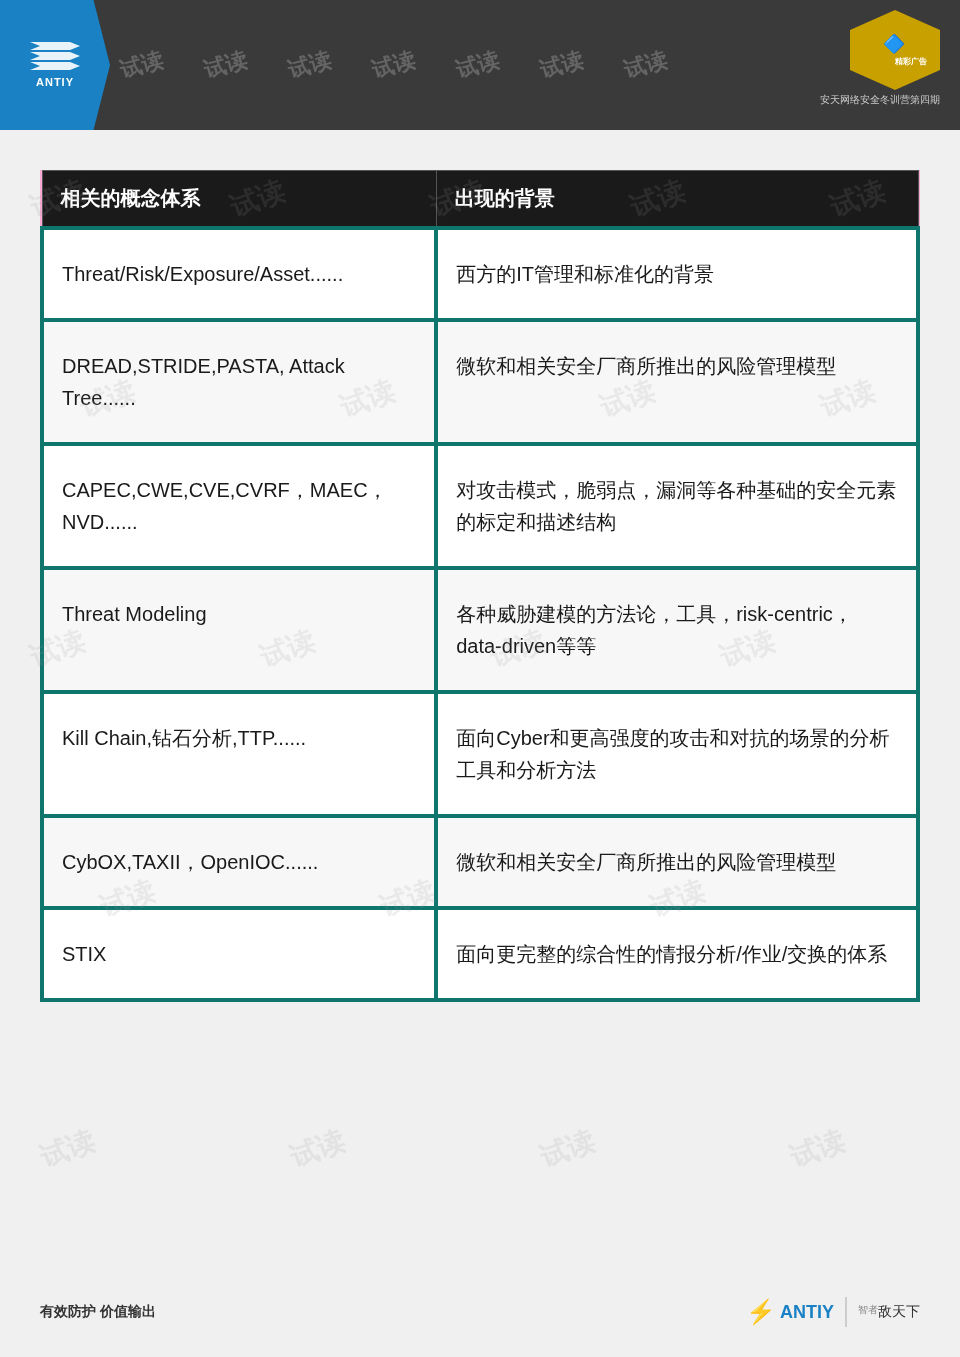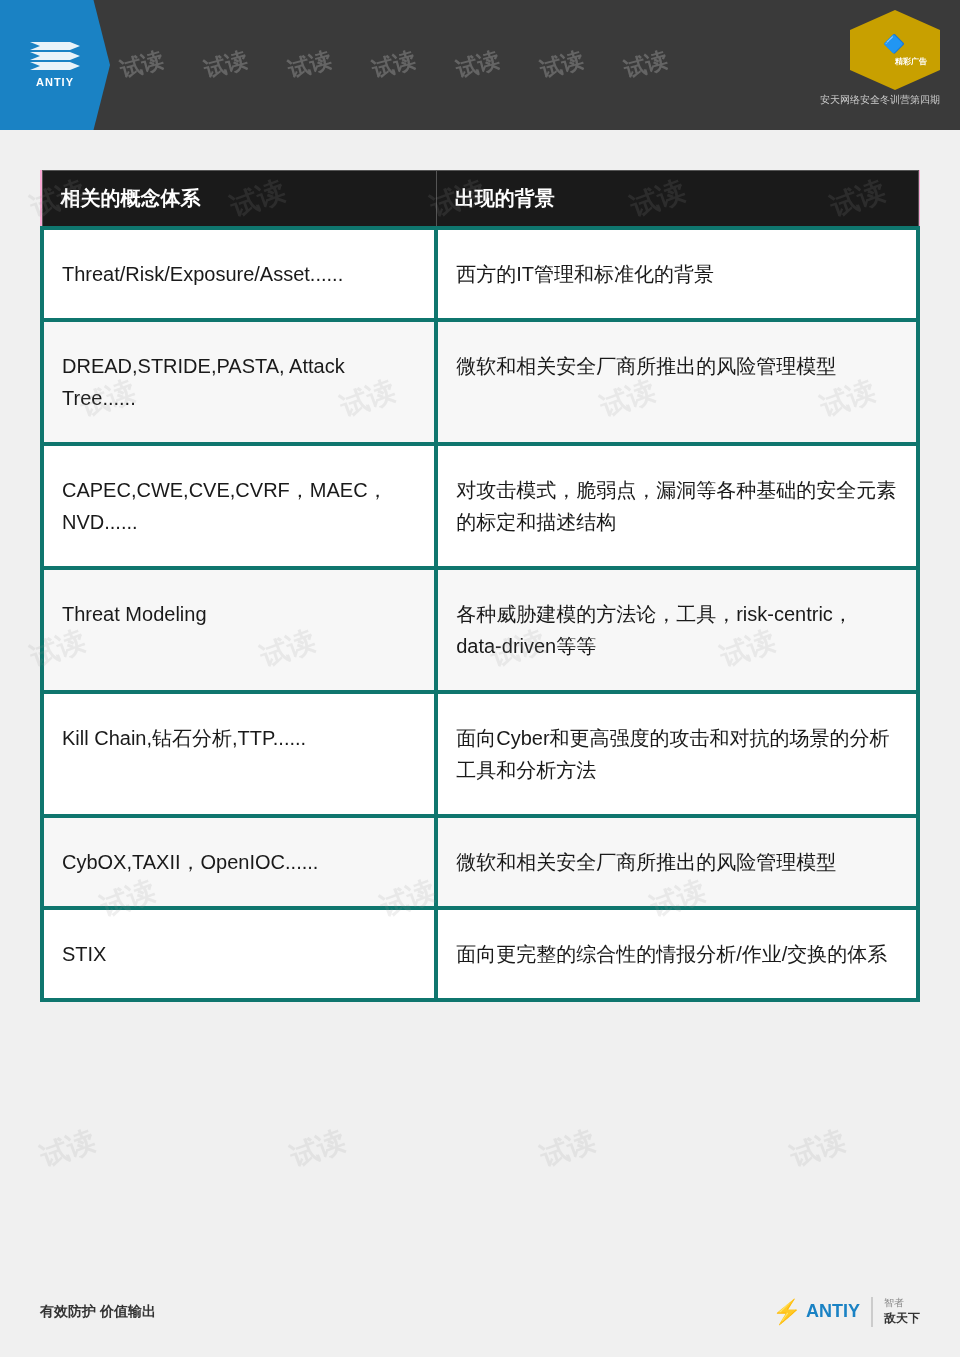--- a/index.html
+++ b/index.html
@@ -319,18 +319,18 @@
 
 <div class="footer">
   <div class="footer-left">有效防护 价值输出</div>
   <div class="footer-right">
     <div style="display:flex;align-items:center;gap:4px;">
 
       <span style="color:#1a82c4;font-size:24px;font-weight:bold;">⚡</span>
       <span style="color:#1a82c4;font-size:18px;font-weight:bold;">ANTIY</span>
     </div>
     <div class="footer-logo-divider"></div>
-    <div style="display:flex;flex-direction:column;align-items:flex-start;">
+    <div style="display:flex;flex-direction:row;align-items:flex-start;">
       <span style="font-size:10px;color:#888;">智者</span>
-      <span style="font-size:12px;color:#333;font-weight:bold;">敌天下</span>
+      <span style="font-size:14px;color:#333;font-weight:normal;">敌天下</span>
     </div>
   </div>
 </div>
 
 </body></html>

